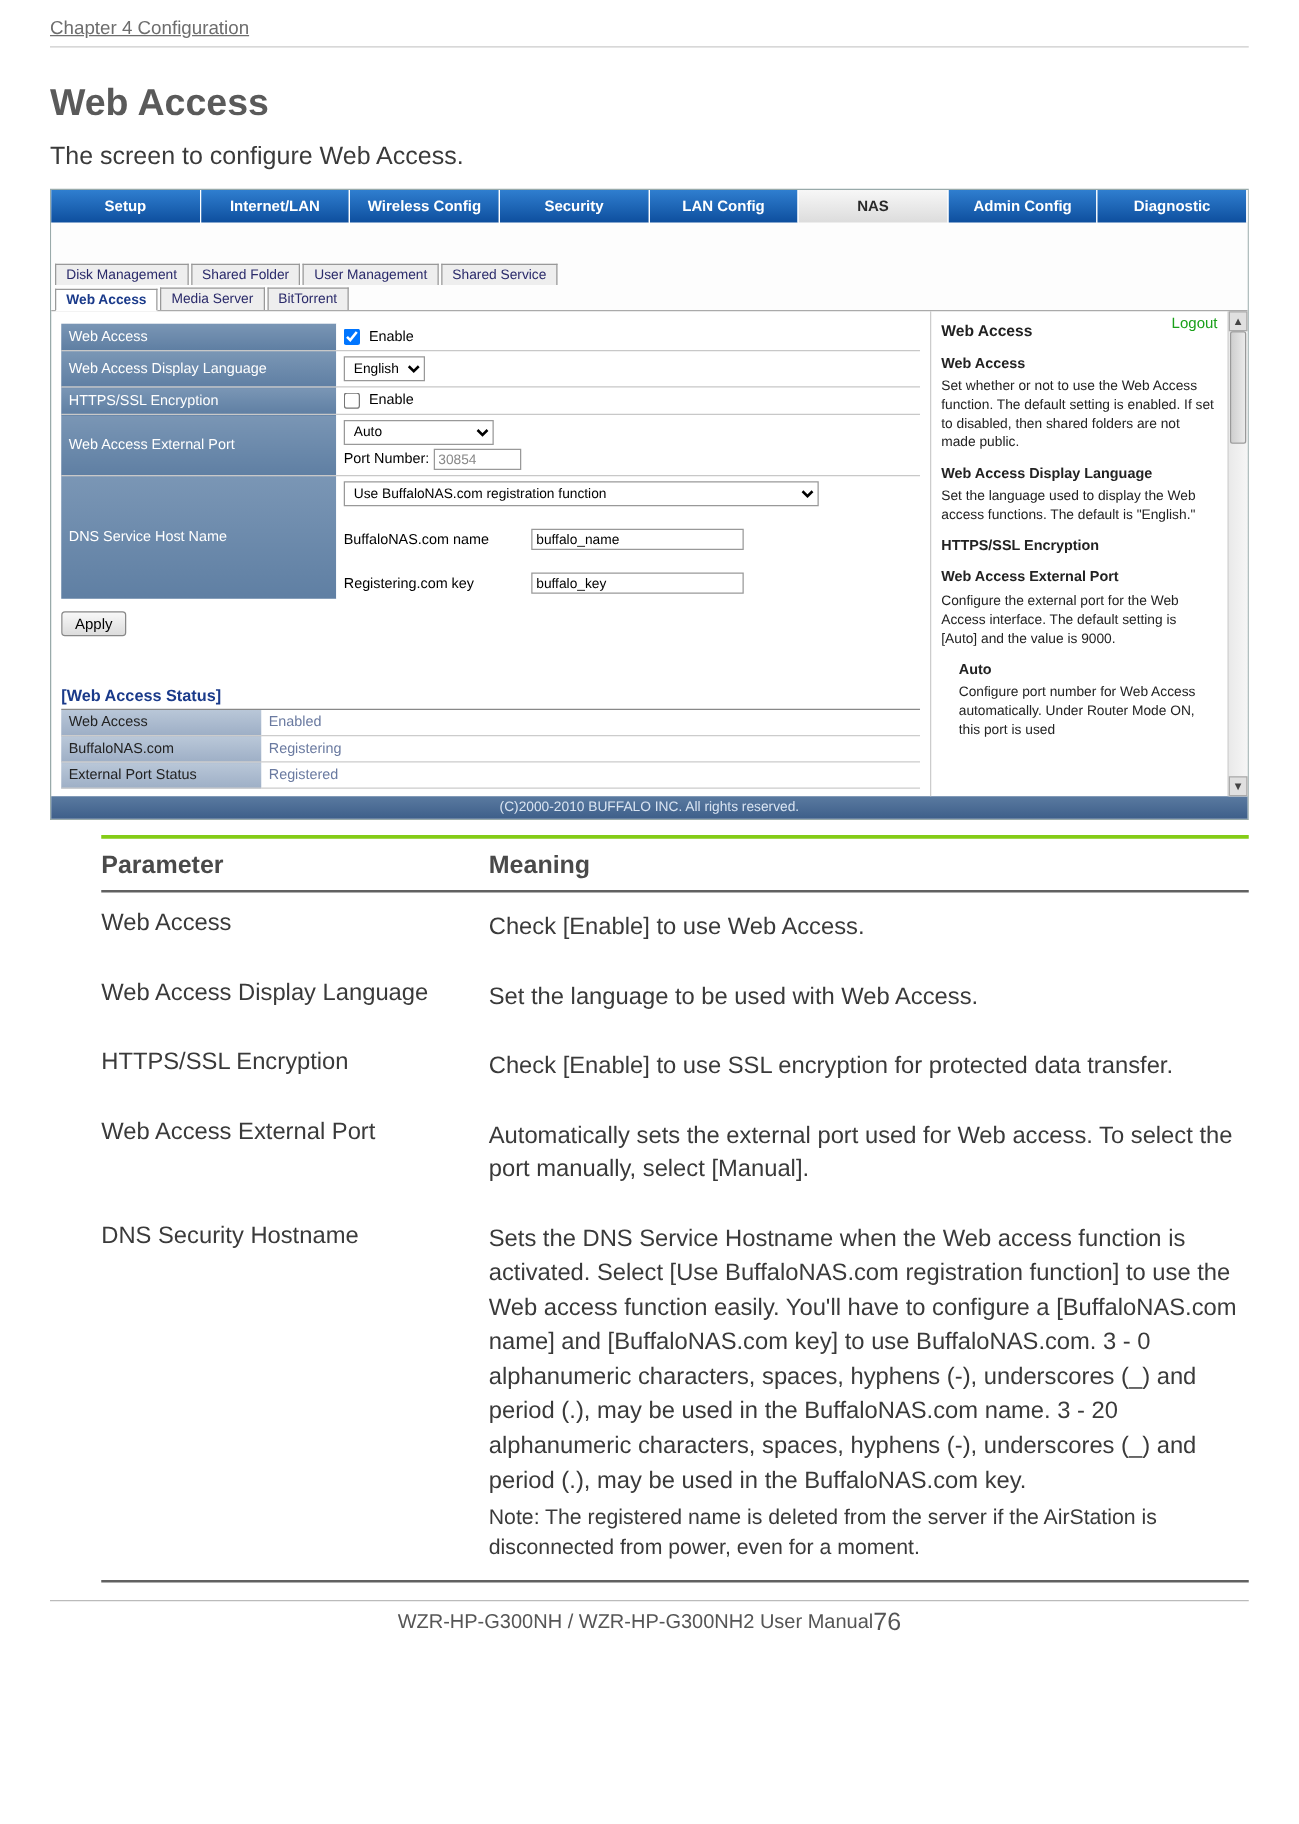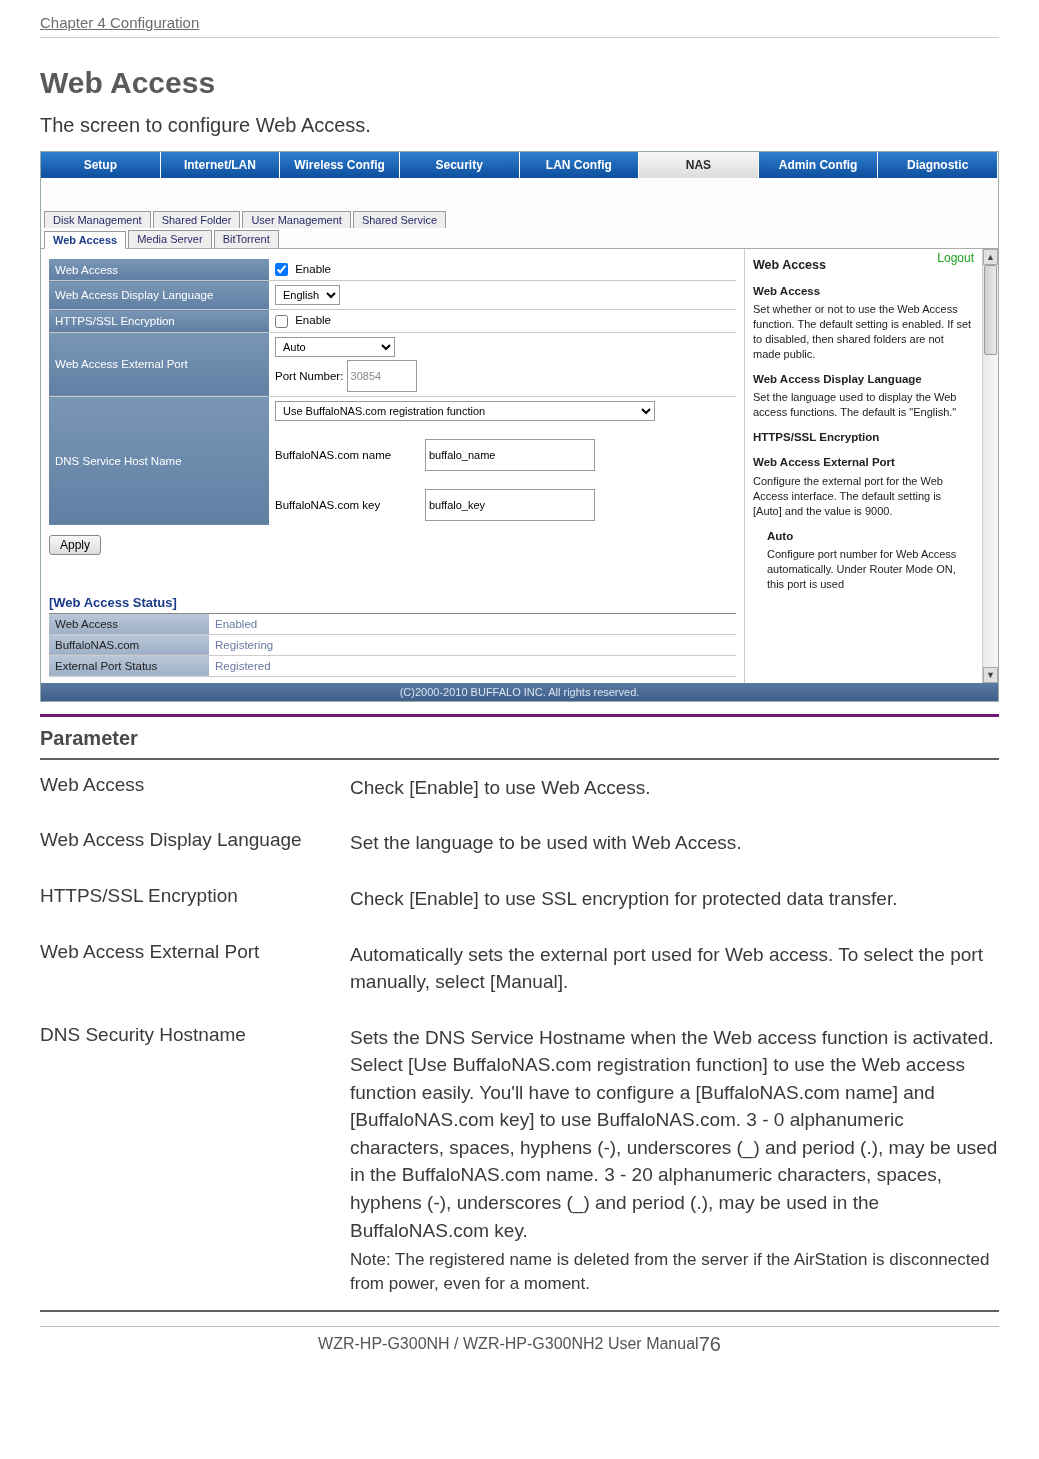--- a/index.html
+++ b/index.html
@@ -154,21 +154,21 @@
   }
   table.settings td.value { background: #fff; }
   .chk { vertical-align: middle; margin-right: 4px; }
   select.sel, input.txt {
     font-size: 11px;
     border: 1px solid #999;
     padding: 1px 3px;
     background: #fff;
   }
   select.sel { height: 20px; }
-  input.txt { height: 32px; }
+  input.txt { height: 17px; }
   .port-row { margin-top: 3px; }
   .wide-sel { width: 380px; }
   .kv-row { margin-top: 18px; display: flex; align-items: center; }
   .kv-label { width: 150px; }
   .apply-btn {
     margin-top: 10px;
     padding: 2px 10px;
     background: linear-gradient(#f8f8f8, #dcdcdc);
     border: 1px solid #888;
     border-radius: 3px;
@@ -214,22 +214,23 @@
     color: #222;
     border-left: 1px solid #ccc;
   }
   .help-pane h3 { font-size: 12.5px; font-weight: bold; margin-bottom: 8px; }
   .help-pane h4 { font-size: 11.5px; font-weight: bold; margin-top: 10px; margin-bottom: 3px; }
   .help-pane .indent { margin-left: 14px; }
   .help-pane p { margin-bottom: 2px; }
   
   .param-table {
     margin-top: 12px;
-    border-top: 3px solid #701a75;
+    border-top: 3px solid #84cc16;
     border-bottom: 2px solid #616161;
+    margin-left: 41px;
   }
   .param-header {
     display: flex;
     border-bottom: 2px solid #616161;
     padding: 10px 0 8px 0;
   }
   .param-header .col1 { width: 310px; font-weight: bold; font-size: 20px; color: #4a4a4a; }
   .param-header .col2 { flex: 1; font-weight: bold; font-size: 20px; color: #4a4a4a; }
   .param-row {
     display: flex;
@@ -326,21 +327,21 @@
           <td class="label">DNS Service Host Name</td>
           <td class="value">
             <select class="sel wide-sel">
               <option>Use BuffaloNAS.com registration function</option>
             </select>
             <div class="kv-row">
               <span class="kv-label">BuffaloNAS.com name</span>
               <input class="txt" style="width: 170px;" value="buffalo_name">
             </div>
             <div class="kv-row">
-              <span class="kv-label">BuffaloNAS.com key</span>
+              <span class="kv-label">Registering.com key</span>
               <input class="txt" style="width: 170px;" value="buffalo_key">
             </div>
           </td>
         </tr>
       </tbody>
         </table>
 
       <button class="apply-btn">Apply</button>
 
       <div class="status-heading">[Web Access Status]</div>
@@ -390,20 +391,21 @@
       <div class="scroll-btn">▼</div>
     </div>
   </div>
 
   <div class="copyright-bar">(C)2000-2010 BUFFALO INC. All rights reserved.</div>
 </div>
 
 <div class="param-table">
   <div class="param-header">
     <div class="col1">Parameter</div>
+    <div class="col2">Meaning</div>
   </div>
 
   <div class="param-row">
     <div class="col1">Web Access</div>
     <div class="col2">Check [Enable] to use Web Access.</div>
   </div>
   <div class="param-row">
     <div class="col1">Web Access Display Language</div>
     <div class="col2">Set the language to be used with Web Access.</div>
   </div>

